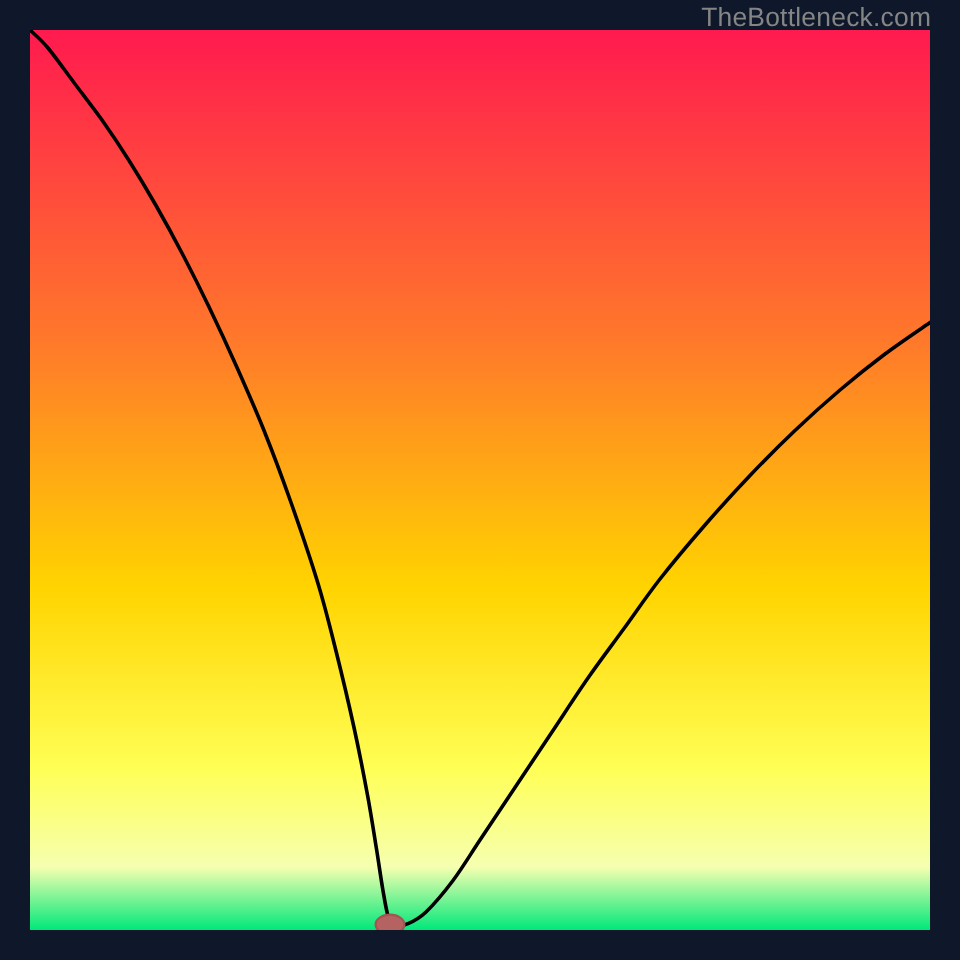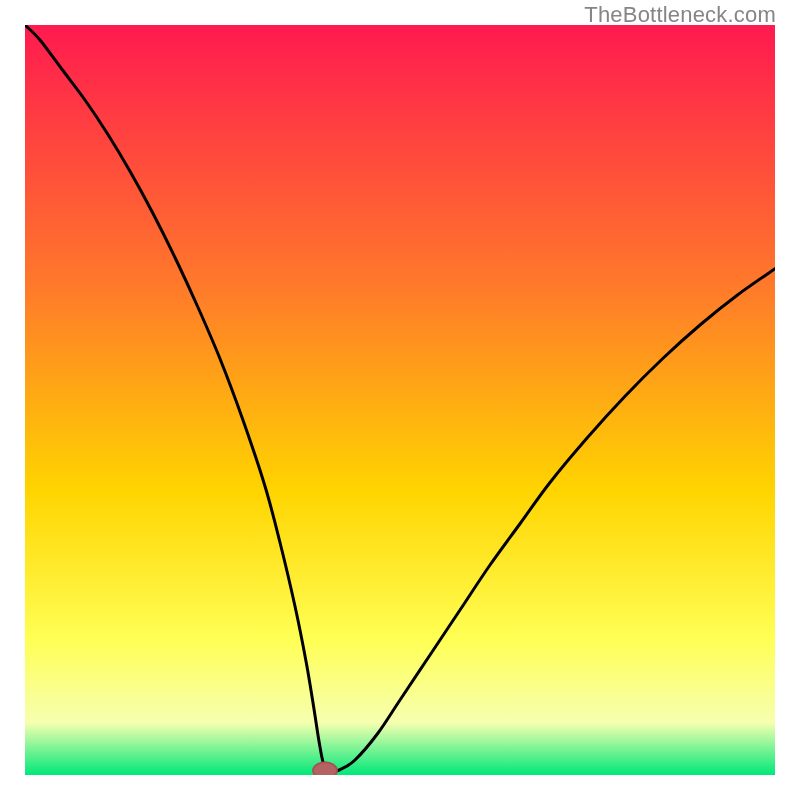--- a/index.html
+++ b/index.html
@@ -9,21 +9,21 @@
     height: 800px;
     background: #000;
     overflow: hidden;
   }
   .frame {
     position: absolute;
     left: 0;
     top: 0;
     width: 800px;
     height: 800px;
-    background: #ffffff;
+    background: #0f172a;
   }
   .plot {
     position: absolute;
     left: 25px;
     top: 25px;
     width: 750px;
     height: 750px;
   }
   .watermark {
     position: absolute;

